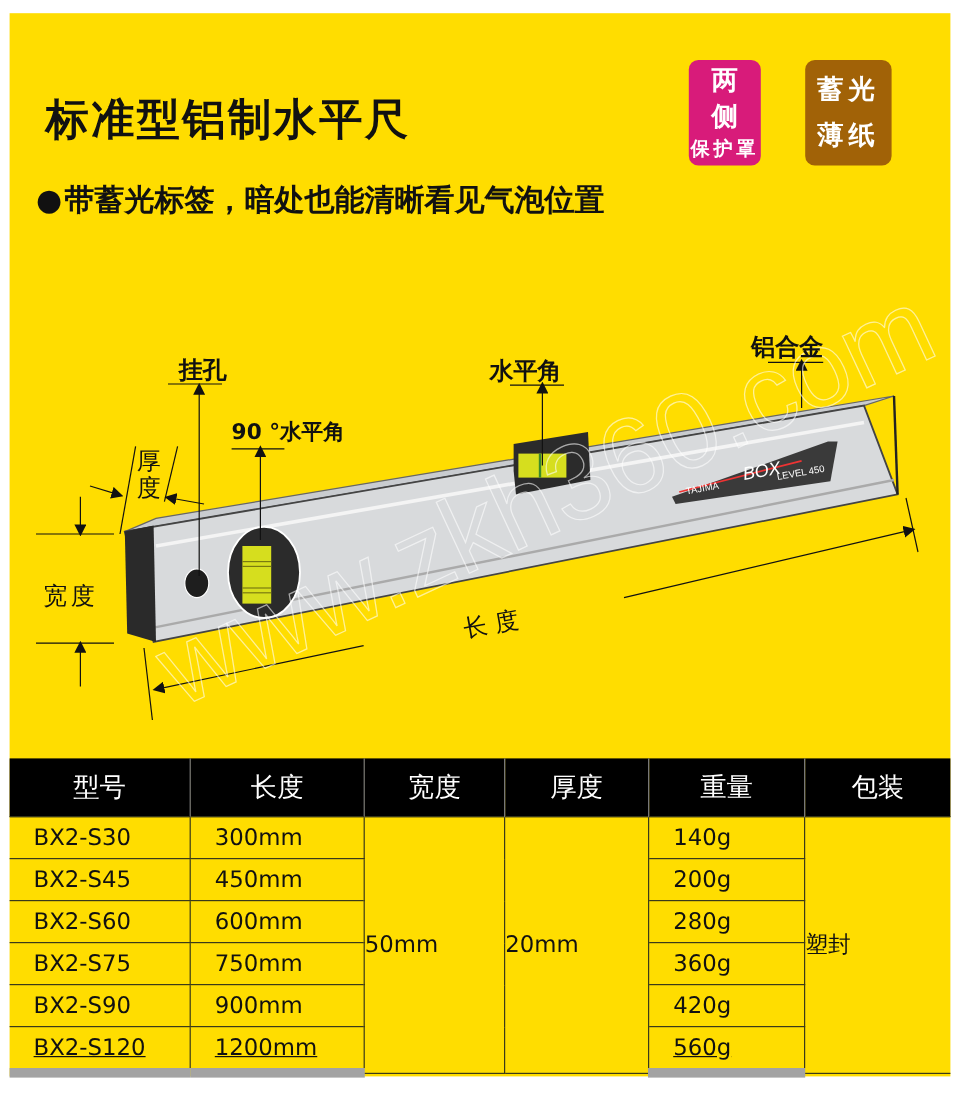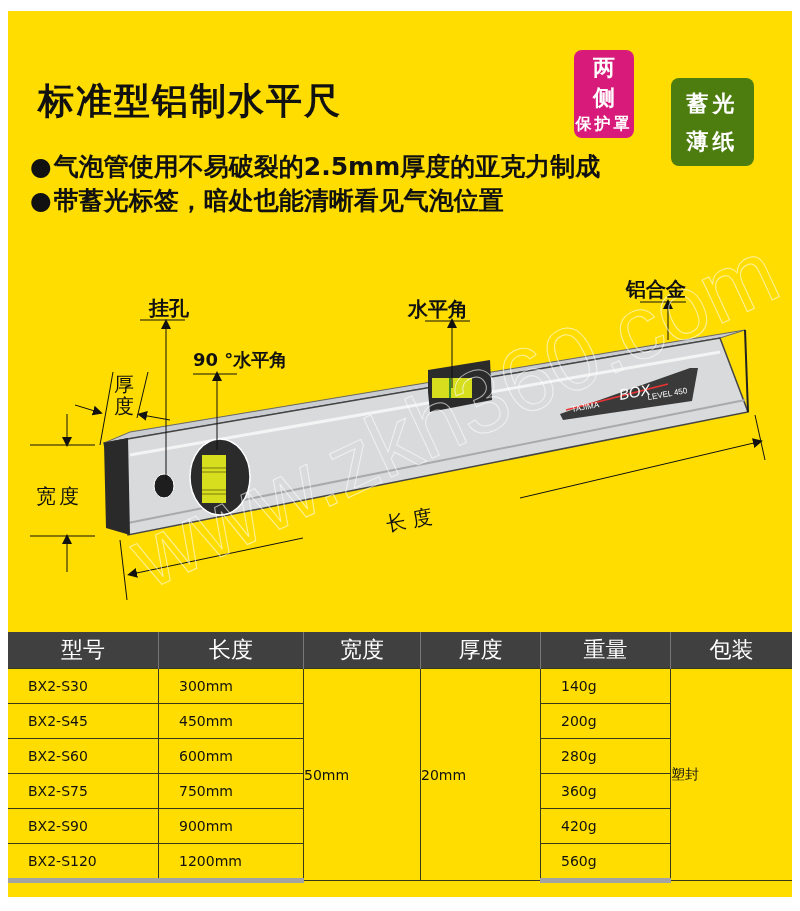--- a/index.html
+++ b/index.html
@@ -3,37 +3,37 @@
 <meta charset="utf-8">
 <style>
   html, body { margin:0; padding:0; background:#ffffff; }
   body { width:800px; height:911px; position:relative; overflow:hidden;
          font-family:"DejaVu Sans","Liberation Sans",sans-serif; }
   .panel { position:absolute; left:8px; top:11px; width:784px; height:886px; background:#ffdd00; }
   .title { position:absolute; left:38px; top:76px; font-size:36px; font-weight:bold; color:#111;
            letter-spacing:2px; line-height:50px; }
   .badge { position:absolute; border-radius:8px; color:#fff; text-align:center; font-weight:bold; }
   .badge.pink { left:574px; top:50px; width:60px; height:88px; background:#d81b7a; }
-  .badge.blue { left:671px; top:50px; width:83px; height:88px; background:#4d7c0f;margin-top:28px; }
+  .badge.blue { left:671px; top:50px; width:72px; height:88px; background:#a16207; }
   .badge .big { font-size:22px; line-height:24px; display:block; }
   .badge.pink .big { padding-top:6px; }
   .badge.pink .small { font-size:16px; letter-spacing:3px; display:block; margin-top:4px; }
   .badge.blue .big { padding-top:14px; letter-spacing:4px; }
   .bullets { position:absolute; left:30px; top:150px; font-size:25px; color:#111; line-height:34px; font-weight:bold; }
   .bullets div::before { content:"●"; margin-right:2px; }
   .diagram { position:absolute; left:0; top:250px; width:800px; height:370px; }
   .lbl { position:absolute; font-size:20px; font-weight:bold; color:#111; }
   .lbl.plain { font-weight:normal; }
   .table { position:absolute; left:8px; top:632px; width:784px; border-collapse:collapse; }
-  .table th { background:#404040; color:#fff; font-weight:normal; font-size:22px; height:36px;
+  .table th { background:#000000; color:#fff; font-weight:normal; font-size:22px; height:48px;
               border-left:1px solid #777; padding:0; }
   .table th:first-child { border-left:none; }
-  .table td { font-size:14px; color:#111; height:34px; border:1px solid #3a3a1a; padding:0 0 0 20px; text-align:left; }
+  .table td { font-size:19px; color:#111; height:34px; border:1px solid #3a3a1a; padding:0 0 0 20px; text-align:left; }
   .table td.center { text-align:left; padding:0; }
-  .table tr:last-child td { border-bottom:5px solid #a3a3a3; }
+  .table tr:last-child td { border-bottom:8px solid #a3a3a3;text-decoration:underline; }
   .table td:first-child { border-left:none; }
   .table td:last-child { border-right:none; }
 </style>
 </head>
 <body>
 
 <div class="panel"></div>
 
 <div class="title">标准型铝制水平尺</div>
 
@@ -41,21 +41,20 @@
   <span class="big">两</span>
   <span class="big">侧</span>
   <span class="small">保护罩</span>
 </div>
 <div class="badge blue">
   <span class="big">蓄光</span>
   <span class="big">薄纸</span>
 </div>
 
 <div class="bullets">
-  <div>气泡管使用不易破裂的2.5mm厚度的亚克力制成</div>
   <div>带蓄光标签，暗处也能清晰看见气泡位置</div>
 </div>
 
 <div class="diagram">
   <svg width="800" height="370" viewBox="0 250 800 370" style="position:absolute;left:0;top:0;">
     <defs>
       <marker id="arr" markerWidth="10" markerHeight="10" refX="5" refY="5" orient="auto">
         <path d="M0,0 L10,5 L0,10 z" fill="#111"></path>
       </marker>
     </defs>

